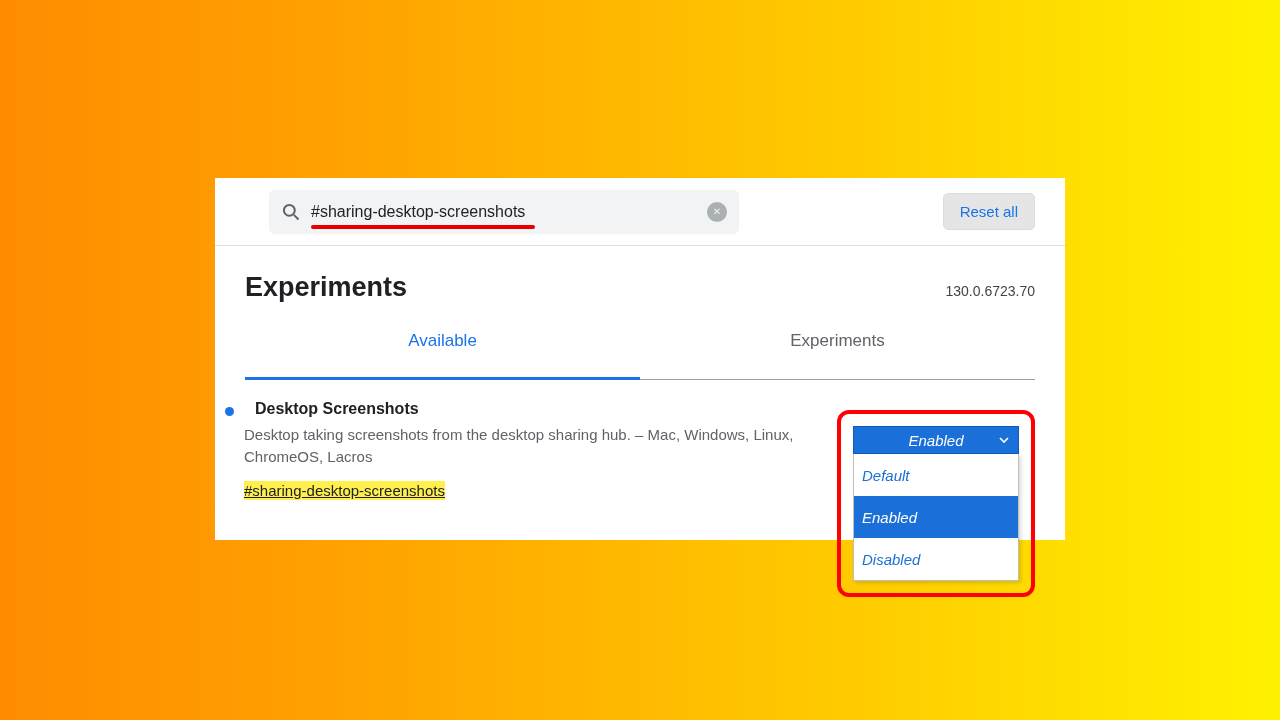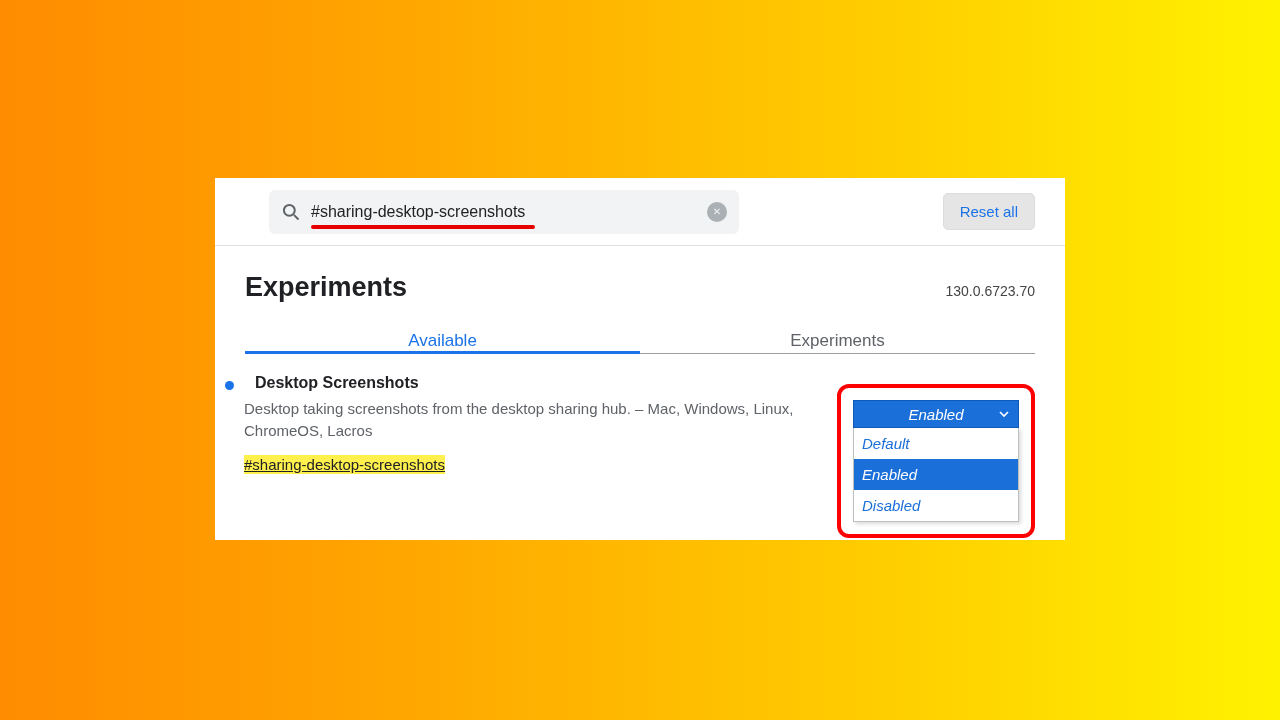--- a/index.html
+++ b/index.html
@@ -91,21 +91,21 @@
   }
   .tabs {
     display: flex;
     margin: 28px 30px 0 30px;
     border-bottom: 1px solid #9e9e9e;
   }
   .tab {
     flex: 1;
     text-align: center;
     font-size: 17px;
-    padding-bottom: 2px;
+    padding-bottom: 28px;
     cursor: pointer;
     position: relative;
   }
   .tab.active {
     color: #1a73e8;
     font-weight: 400;
   }
   .tab.active::after {
     content: "";
     position: absolute;
@@ -164,21 +164,21 @@
     right: 8px;
   }
   .dd-list {
     border: 1px solid #bfbfbf;
     border-top: none;
     background: #fff;
     box-shadow: 2px 2px 4px rgba(0,0,0,0.15);
     width: 166px;
   }
   .dd-opt {
-    height: 31px;
+    height: 42px;
     display: flex;
     align-items: center;
     padding: 0 8px;
     font-size: 15px;
     color: #1a6fd8;
     cursor: pointer;
   }
   .dd-opt.sel {
     background: #1a6fd8;
     color: #fff;

